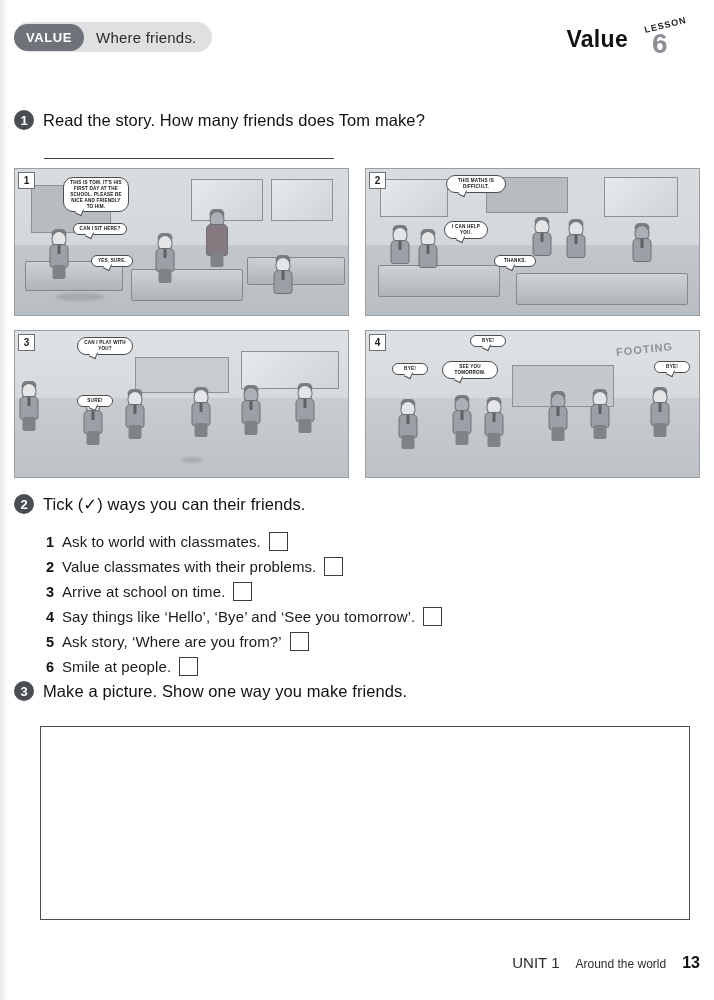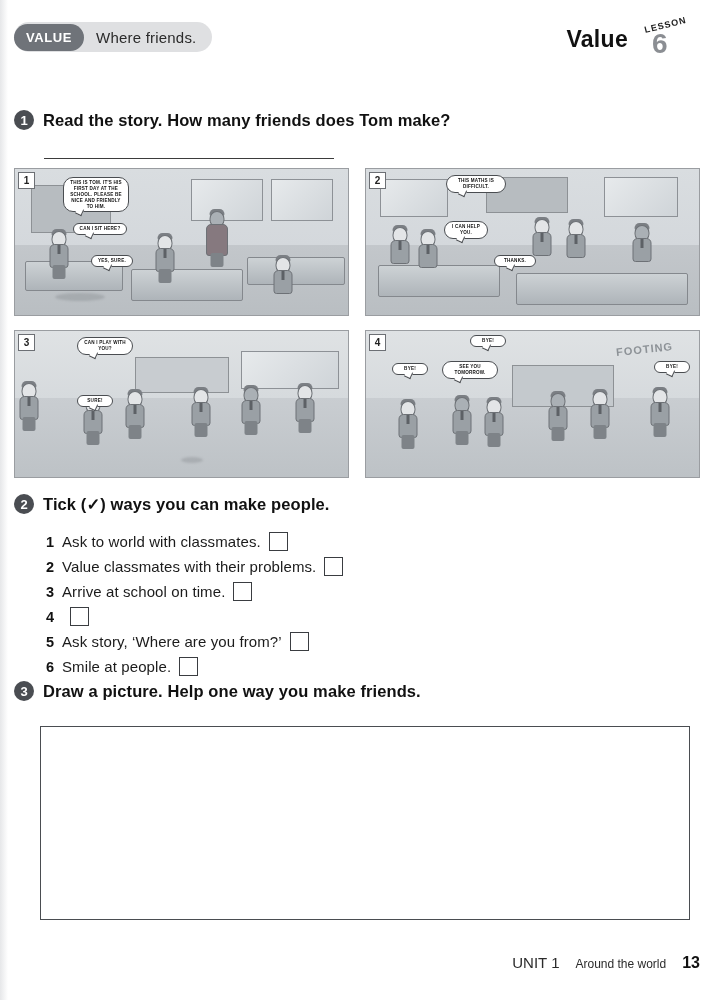--- a/index.html
+++ b/index.html
@@ -92,21 +92,21 @@
     font-size: 13px;
     font-weight: bold;
     display: flex;
     align-items: center;
     justify-content: center;
     margin-right: 9px;
     flex: none;
   }
   .ex-text {
     font-size: 16.5px;
-    font-weight: bold;
+    font-weight: normal;
     color: #111;
     letter-spacing: 0.1px;
   }
 
   #ex1 { left: 14px; top: 110px; }
   #ex2 { left: 14px; top: 494px; }
   #ex3 { left: 14px; top: 681px; }
 
   
   .comic {
@@ -544,58 +544,59 @@
       <div class="bubble" style="left:104px; top:4px; width:26px;">BYE!</div>
       <div class="bubble" style="left:76px; top:30px; width:46px;">SEE YOU TOMORROW.</div>
       <div class="bubble" style="left:26px; top:32px; width:26px;">BYE!</div>
       <div class="bubble" style="left:288px; top:30px; width:26px;">BYE!</div>
       <div class="panel-num">4</div>
     </div>
   </div>
 
   <div class="ex" id="ex2">
     <span class="ex-num">2</span>
-    <span class="ex-text">Tick (✓) ways you can make people.</span>
+    <span class="ex-text">Tick (✓) ways you can their friends.</span>
   </div>
 
   <div class="tick-list">
     <div class="tick-item">
       <span class="tick-n">1</span>
       <span class="tick-label">Ask to world with classmates.</span>
       <span class="tick-box"></span>
     </div>
     <div class="tick-item">
       <span class="tick-n">2</span>
       <span class="tick-label">Value classmates with their problems.</span>
       <span class="tick-box"></span>
     </div>
     <div class="tick-item">
       <span class="tick-n">3</span>
       <span class="tick-label">Arrive at school on time.</span>
       <span class="tick-box"></span>
     </div>
     <div class="tick-item">
       <span class="tick-n">4</span>
+      <span class="tick-label">Say things like ‘Hello’, ‘Bye’ and ‘See you tomorrow’.</span>
       <span class="tick-box"></span>
     </div>
     <div class="tick-item">
       <span class="tick-n">5</span>
       <span class="tick-label">Ask story, ‘Where are you from?’</span>
       <span class="tick-box"></span>
     </div>
     <div class="tick-item">
       <span class="tick-n">6</span>
       <span class="tick-label">Smile at people.</span>
       <span class="tick-box"></span>
     </div>
   </div>
 
   <div class="ex" id="ex3">
     <span class="ex-num">3</span>
-    <span class="ex-text">Draw a picture. Help one way you make friends.</span>
+    <span class="ex-text">Make a picture. Show one way you make friends.</span>
   </div>
 
   <div class="draw-box"></div>
 
   <div class="footer">
     <span class="footer-unit">UNIT 1</span>
     <span class="footer-title">Around the world</span>
     <span class="footer-page">13</span>
   </div>
 

